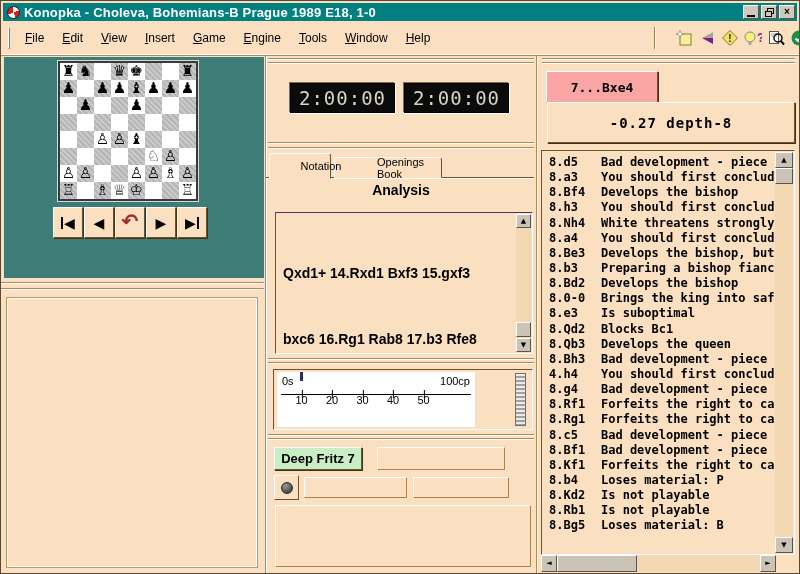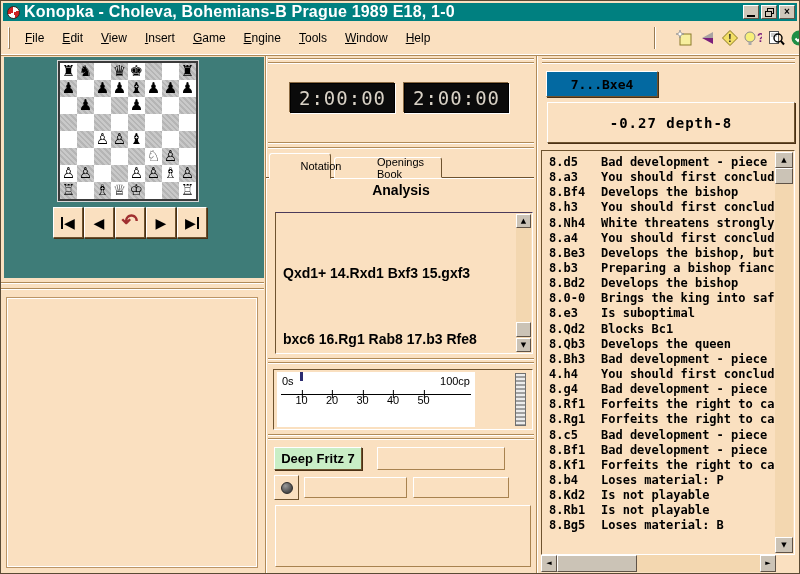--- a/index.html
+++ b/index.html
@@ -6,21 +6,21 @@
   .screen{position:relative;width:800px;height:574px;background:#FAE0C0;overflow:hidden;
           font-family:"Liberation Sans",sans-serif;color:#000;box-sizing:border-box;
           border:1px solid #5a4a34;}
   .screen *{box-sizing:border-box;}
 
   
   .titlebar{position:absolute;left:2px;top:2px;right:2px;height:18px;background:#008080;
             display:flex;align-items:center;padding:0 2px;}
   .app-icon{width:13px;height:13px;border-radius:50%;border:1px solid #40221a;margin:0 4px 0 2px;
             background:conic-gradient(#fff 0 70deg,#cf2222 70deg 160deg,#fff 160deg 250deg,#cf2222 250deg);}
-  .wtitle{color:#fff;font-weight:bold;font-size:16px;white-space:nowrap;letter-spacing:.2px;}
+  .wtitle{color:#fff;font-weight:bold;font-size:13px;white-space:nowrap;letter-spacing:.2px;}
   .winbtns{margin-left:auto;display:flex;gap:2px;}
   .wbtn{width:16px;height:14px;background:#cfc7ba;border:1px solid;border-color:#fff #5f5347 #5f5347 #fff;
         display:flex;align-items:center;justify-content:center;font-size:10px;font-weight:bold;line-height:1;}
   .minbar{display:block;width:8px;height:2px;background:#000;margin-top:8px;}
 
   
   .menubar{position:absolute;left:0;top:21px;right:0;height:31px;display:flex;align-items:center;}
   .grip{width:3px;height:22px;border:1px solid;border-color:#fff #9a7b52 #9a7b52 #fff;margin:0 6px 0 7px;}
   .menus{display:flex;}
   .menu-item{display:inline-block;padding:2px 9px;font-size:12px;cursor:default;}
@@ -92,21 +92,21 @@
   .engine-btn{position:absolute;left:273px;top:446px;width:88px;height:23px;background:#c9eec6;
               border:1px solid;border-color:#fff #6e532f #6e532f #fff;box-shadow:1px 1px 0 #4a3014;
               font-weight:bold;font-size:13px;display:flex;align-items:center;justify-content:center;}
   .flatfield{position:absolute;background:#FAE0C0;border:1px solid;border-color:#fff #a8824f #a8824f #fff;}
   .ledbtn{position:absolute;left:273px;top:474px;width:25px;height:25px;background:#FAE0C0;
           border:1px solid;border-color:#fff #6e532f #6e532f #fff;display:flex;align-items:center;justify-content:center;}
   .led{width:12px;height:12px;border-radius:50%;background:radial-gradient(circle at 35% 30%,#9a9a9a,#4a4a4a 70%);
        border:1px solid #2c2c2c;}
 
   
-  .cur-move-btn{position:absolute;left:545px;top:70px;width:112px;height:26px;background:#0369a1;
+  .cur-move-btn{position:absolute;left:545px;top:70px;width:112px;height:32px;background:#fca5a5;
                 border:1px solid;border-color:#fff #6e532f #6e532f #fff;box-shadow:1px 1px 0 #4a3014;
                 font-family:"DejaVu Sans Mono",monospace;font-weight:bold;font-size:13px;
                 display:flex;align-items:center;justify-content:center;}
   .eval-display{position:absolute;left:546px;top:101px;width:248px;height:41px;background:#FAE0C0;
                 border:1px solid;border-color:#fff #6e532f #6e532f #fff;box-shadow:1px 1px 0 #4a3014;
                 font-family:"DejaVu Sans Mono",monospace;font-weight:bold;font-size:14px;
                 display:flex;align-items:center;justify-content:center;letter-spacing:1px;}
   .move-list{position:absolute;left:540px;top:149px;width:254px;height:405px;background:#FAE0C0;
              border:1px solid;border-color:#6e532f #fff #fff #6e532f;}
   .rows{position:absolute;left:1px;top:1px;right:19px;bottom:1px;overflow:hidden;padding:3px 0 0 6px;}

